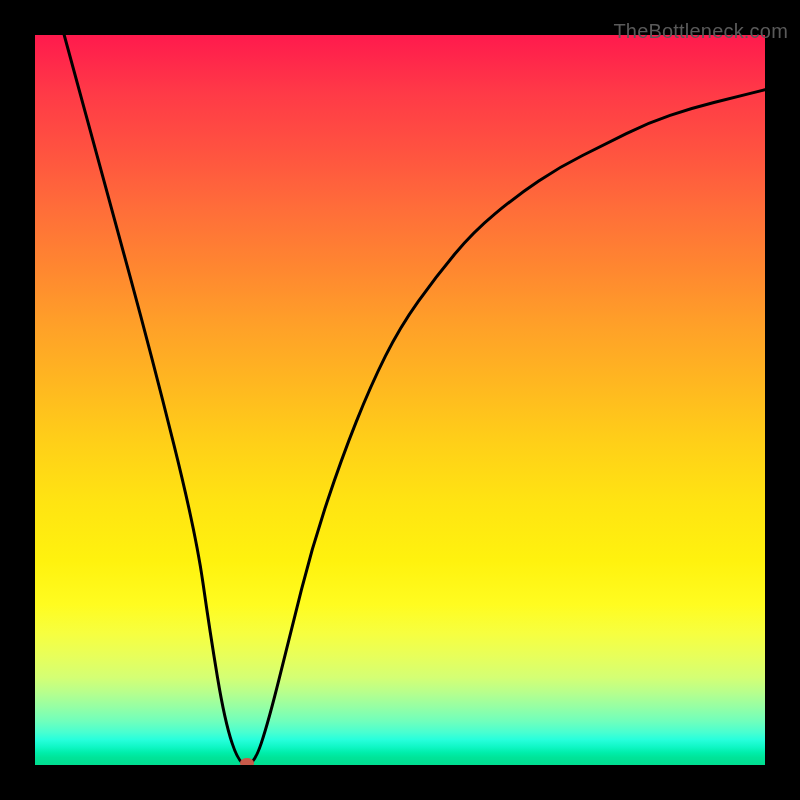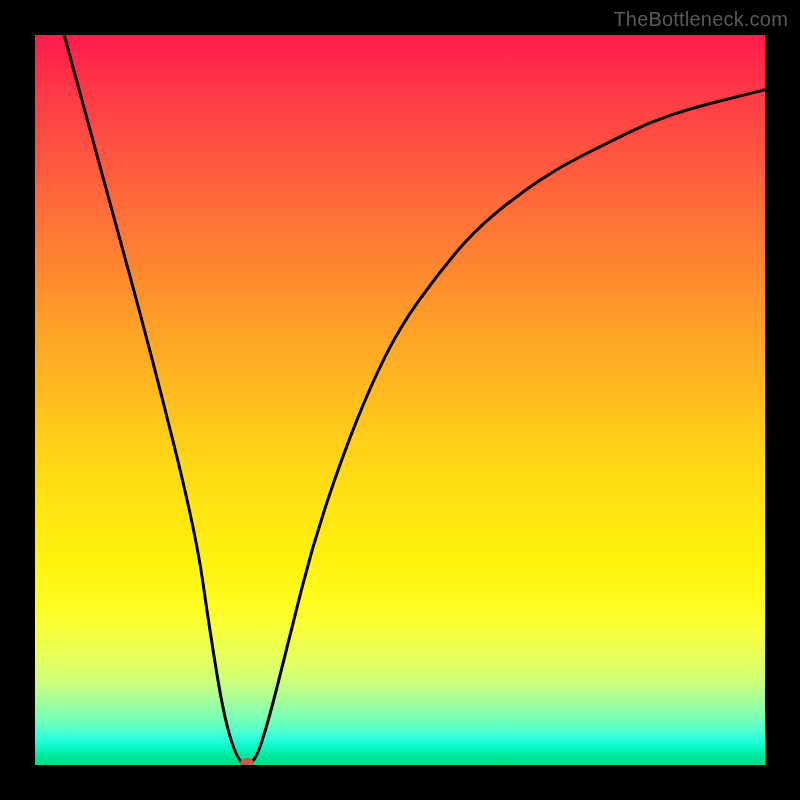--- a/index.html
+++ b/index.html
@@ -49,21 +49,21 @@
       #4affd0 95.5%,
       #28ffdc 96.5%,
       #10f7c6 97.5%,
       #00eeab 98.3%,
       #00e498 99%,
       #00dd90 100%
     );
   }
   .watermark {
     position: absolute;
-    top: 8px;
+    top: 20px;
     right: 12px;
     color: #5a5a5a;
     font-size: 20px;
     font-weight: 500;
     letter-spacing: 0.2px;
     user-select: none;
   }
   svg.curve {
     position: absolute;
     inset: 0;

